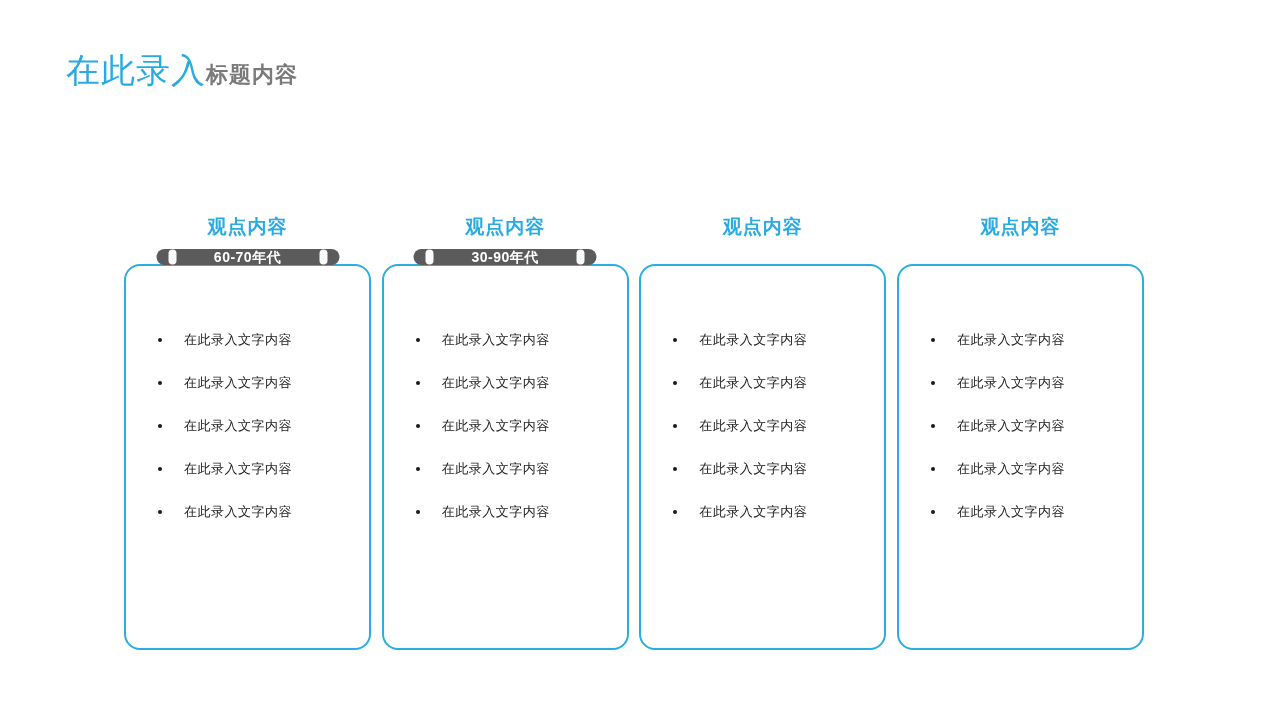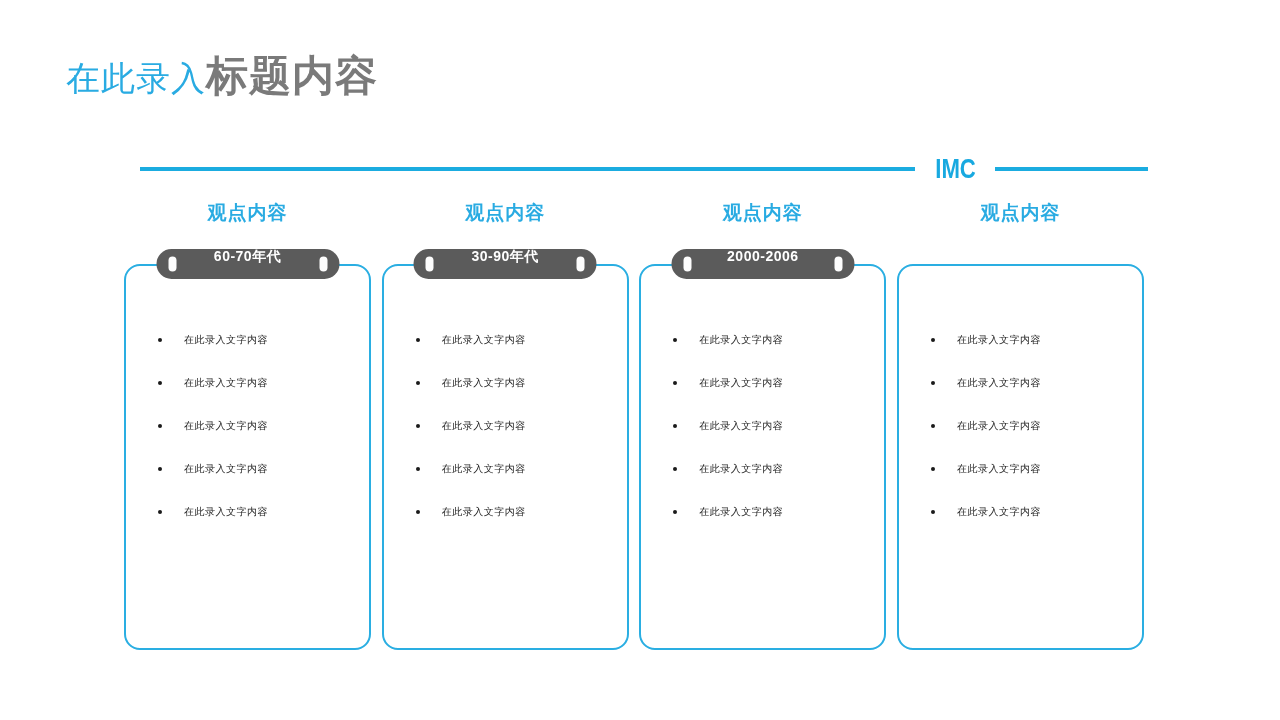--- a/index.html
+++ b/index.html
@@ -34,21 +34,21 @@
     align-items: baseline;
     white-space: nowrap;
   }
   .title-accent {
     font-size: 34px;
     font-weight: normal;
     color: #29abe2;
     letter-spacing: 1px;
   }
   .title-rest {
-    font-size: 42px;
+    font-size: 22px;
     font-weight: bold;
     color: #7a7a7a;
     letter-spacing: 1px;
   }
 
   
   .divider-row {
     position: absolute;
     left: 140px;
     top: 152px;
@@ -86,21 +86,21 @@
   }
 
   .column {
     position: relative;
     width: 247px;
     height: 100%;
   }
 
   .col-heading {
     position: absolute;
-    top: 0;
+    top: 14px;
     left: 0;
     width: 100%;
     text-align: center;
     font-size: 19px;
     font-weight: bold;
     color: #29abe2;
     letter-spacing: 1px;
   }
 
   
@@ -115,24 +115,25 @@
     background: transparent;
   }
 
   
   .pill {
     position: absolute;
     top: 49px;
     left: 50%;
     transform: translateX(-50%);
     width: 183px;
-    height: 30px;
+    height: 16px;
     background: #5b5b5b;
     border-radius: 15px;
     display: flex;
+    align-items: center;
     justify-content: center;
     z-index: 3;
   }
   .pill-label {
     font-size: 14px;
     font-weight: bold;
     color: #ffffff;
     letter-spacing: 0.5px;
     line-height: 1;
   }
@@ -164,41 +165,36 @@
   }
   .bullet-dot {
     flex: 0 0 auto;
     width: 4px;
     height: 4px;
     border-radius: 50%;
     background: #1a1a1a;
     margin-right: 22px;
   }
   .bullet-text {
-    font-size: 10px;
+    font-size: 13px;
     color: #1d1d1d;
     letter-spacing: 0.5px;
     white-space: nowrap;
   }
 </style>
 </head>
 <body>
 
 <div class="slide">
 
   <div class="title-block">
     <span class="title-accent">在此录入</span>
     <span class="title-rest">标题内容</span>
   </div>
 
-  <div class="divider-row">
-    <div class="divider-line left"></div>
-    <div class="divider-label">IMC</div>
-    <div class="divider-line right"></div>
-  </div>
 
   <div class="columns">
 
     <div class="column">
       <div class="col-heading">观点内容</div>
       <div class="card"></div>
       <div class="pill">
         <span class="pin left"></span>
         <span class="pill-label">60-70年代</span>
         <span class="pin right"></span>
@@ -255,25 +251,20 @@
         <div class="bullet-item">
           <span class="bullet-dot"></span>
           <span class="bullet-text">在此录入文字内容</span>
         </div>
       </div>
     </div>
 
     <div class="column">
       <div class="col-heading">观点内容</div>
       <div class="card"></div>
-      <div class="pill">
-        <span class="pin left"></span>
-        <span class="pill-label">2000-2006</span>
-        <span class="pin right"></span>
-      </div>
       <div class="bullets">
         <div class="bullet-item">
           <span class="bullet-dot"></span>
           <span class="bullet-text">在此录入文字内容</span>
         </div>
         <div class="bullet-item">
           <span class="bullet-dot"></span>
           <span class="bullet-text">在此录入文字内容</span>
         </div>
         <div class="bullet-item">

